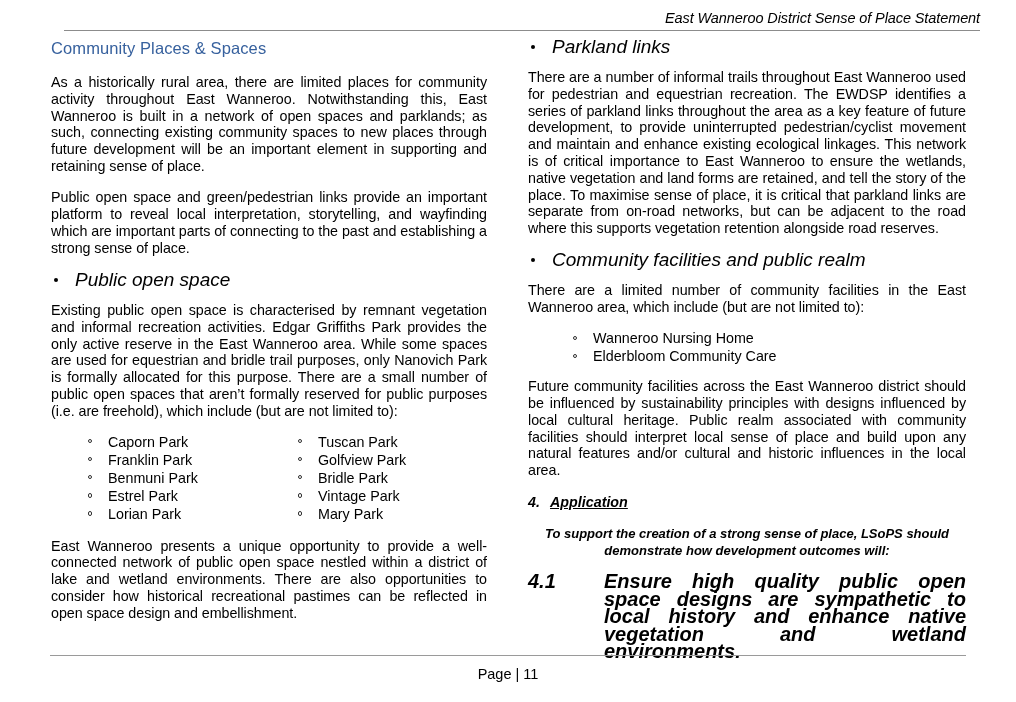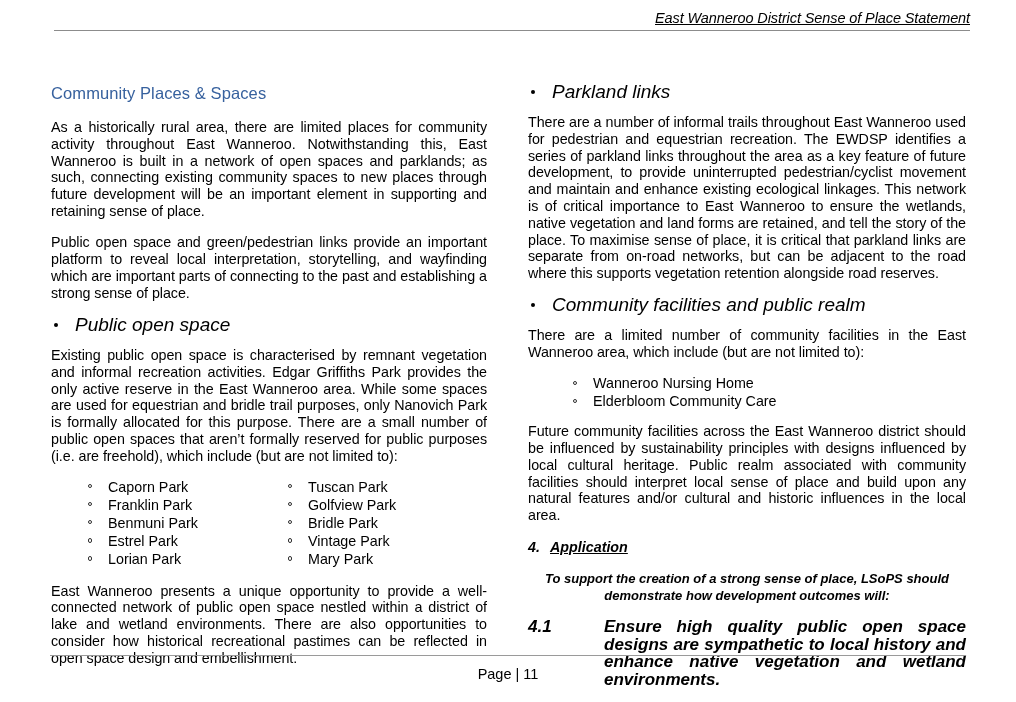--- a/index.html
+++ b/index.html
@@ -16,24 +16,23 @@
     width: 1016px;
     height: 702px;
     background: #ffffff;
     overflow: hidden;
     box-sizing: border-box;
   }
 
   
   .header {
     position: absolute;
-    left: 54px;
+    left: 64px;
     top: 10px;
     width: 916px;
-    text-decoration: underline;
   }
   .header-title {
     text-align: right;
     font-style: italic;
     font-size: 14.5px;
     line-height: 17px;
     letter-spacing: -0.1px;
     color: #000;
     white-space: nowrap;
   }
@@ -70,21 +69,20 @@
   
   .columns {
     position: absolute;
     left: 0;
     top: 38px;
     width: 1016px;
   }
   .col {
     position: absolute;
     top: 0;
-    margin-top: 45px;
   }
   .col-left  { left: 51px;  width: 436px; }
   .col-right { left: 528px; width: 438px; }
 
   .section-heading {
     color: #37619e;
     font-size: 16.5px;
     line-height: 20px;
     margin: 0 0 16px 0;
     font-weight: normal;
@@ -155,21 +153,21 @@
   .parks-block {
     margin: 9px 0 13px 0;
     position: relative;
     height: 92px;
   }
   .parks-col {
     position: absolute;
     top: 0;
   }
   .parks-col-a { left: 37px;  width: 180px; }
-  .parks-col-b { left: 237px; width: 180px; }
+  .parks-col-b { left: 247px; width: 180px; }
 
   .facilities-block {
     margin: 9px 0 13px 0;
     padding-left: 45px;
   }
 
   
   .app-heading {
     font-weight: bold;
     font-style: italic;
@@ -185,21 +183,21 @@
     font-style: italic;
     font-size: 13px;
     line-height: 17.4px;
     margin: 0 0 14px 0;
     text-align: center;
   }
   .clause {
     position: relative;
     font-weight: bold;
     font-style: italic;
-    font-size: 17px;
+    font-size: 20px;
     line-height: 17.4px;
     padding-left: 76px;
     text-align: justify;
     text-justify: inter-word;
     margin: 0;
   }
   .clause .clause-num {
     position: absolute;
     left: 0;
     top: 0;

